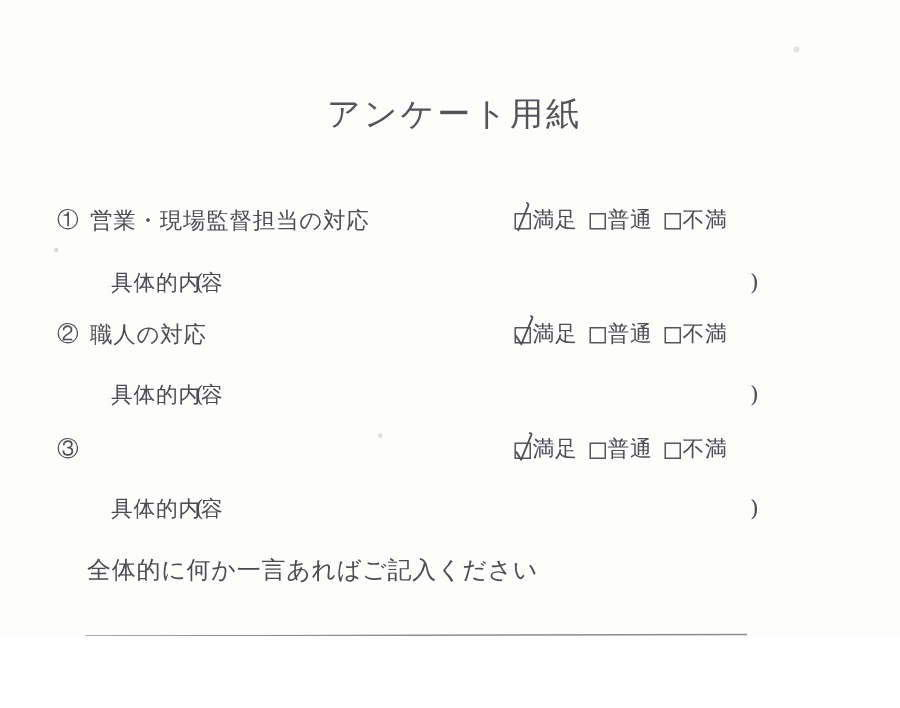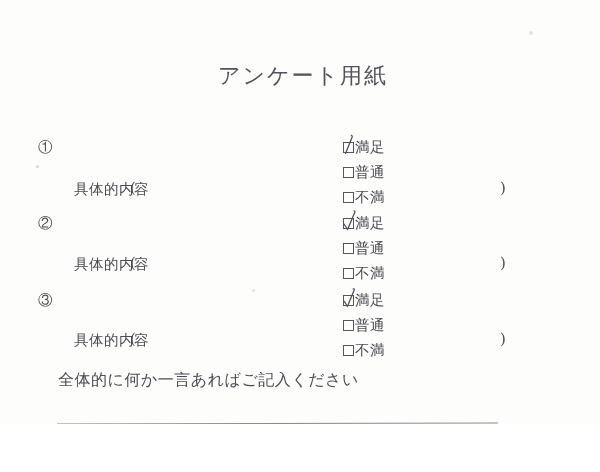--- a/index.html
+++ b/index.html
@@ -27,21 +27,21 @@
   }
   .q-row{
     position:absolute;left:0;right:0;height:18px;
     font-size:15px;line-height:17px;
     white-space:nowrap;
   }
   .q-num{position:absolute;left:38px;top:0;font-size:14.5px;}
   .q-label{position:absolute;left:60px;top:0;letter-spacing:0.5px;}
   .opts{
     position:absolute;left:343px;top:0;
-    display:flex;align-items:flex-end;gap:8px;flex-direction:column;
+    display:flex;align-items:flex-end;gap:8px;
   }
   .opt{display:flex;align-items:center;}
   .cb{
     position:relative;
     width:11px;height:11px;
     border:1px solid #55555c;
     box-sizing:border-box;
     background:transparent;
     flex:0 0 auto;
   }
@@ -81,20 +81,21 @@
 </style>
 </head>
 <body>
 
 <div class="sheet">
 
   <h1 class="title">アンケート用紙</h1>
 
   <div class="q-row" style="top:139px">
     <span class="q-num">①</span>
+    <span class="q-label">営業・現場監督担当の対応</span>
     <div class="opts">
       <span class="opt">
         <span class="cb">
           <svg class="check" viewBox="0 0 20 26">
             <path d="M5.5 21.5 L12 5.5 Q12.6 3.8 11.4 3.4"></path>
           </svg>
         </span>
         <span class="opt-label">満足</span>
       </span>
       <span class="opt">
@@ -110,20 +111,21 @@
 
   <div class="detail-row" style="top:181px">
     <span class="detail-label">具体的内容</span>
     <span class="paren-open">(</span>
     <span class="detail-answer"></span>
     <span class="paren-close">)</span>
   </div>
 
   <div class="q-row" style="top:215px">
     <span class="q-num">②</span>
+    <span class="q-label">職人の対応</span>
     <div class="opts">
       <span class="opt">
         <span class="cb">
           <svg class="check" viewBox="0 0 20 26">
             <path d="M4 16 L7.6 21.5 L14.8 4.2 Q15.2 3 14 2.8"></path>
           </svg>
         </span>
         <span class="opt-label">満足</span>
       </span>
       <span class="opt">

